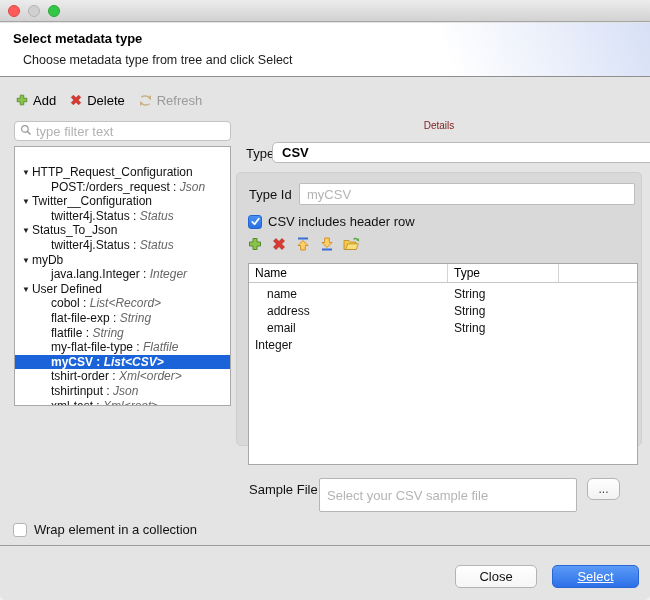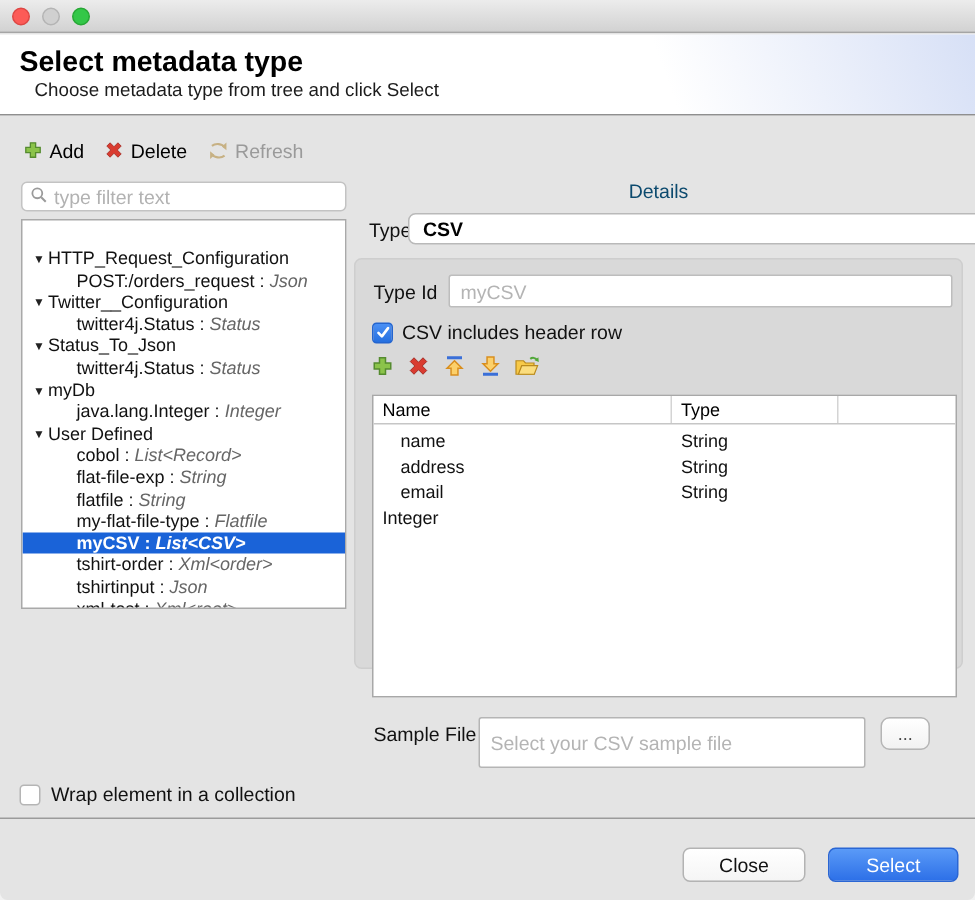--- a/index.html
+++ b/index.html
@@ -26,21 +26,21 @@
   
   .header {
     position:absolute; left:0; top:23px; width:650px; height:54px;
     background:#ffffff; border-bottom:1px solid #8f8f8f;
   }
   .header::after {
     content:""; position:absolute; right:0; top:0; width:330px; height:100%;
     background:linear-gradient(250deg,#d7e0f6 0%,rgba(215,224,246,.5) 30%,rgba(255,255,255,0) 62%);
     pointer-events:none;
   }
-  .header-title { position:absolute; left:13px; top:8px; font-size:19px; font-weight:bold; color:#000; }
+  .header-title { position:absolute; left:13px; top:8px; font-size:13px; font-weight:bold; color:#000; }
   .header-subtitle { position:absolute; left:23px; top:30px; font-size:12.5px; color:#1c1c1c; }
 
   
   .toolbar { position:absolute; left:15px; top:90px; height:20px; display:flex; align-items:center; gap:13px; }
   .tool { display:flex; align-items:center; gap:4px; font-size:13px; color:#000; cursor:default; }
   .tool.disabled { color:#9a9a9a; }
   .tool svg { display:block; }
 
   
   .searchbox {
@@ -61,21 +61,21 @@
   }
   .tree-row { height:14.6px; line-height:14.6px; white-space:nowrap; font-size:12px; }
   .tree-row.parent { padding-left:7px; }
   .tree-row.child  { padding-left:36px; }
   .tree-row .tri { font-size:8px; margin-right:2px; color:#222; display:inline-block; vertical-align:1px; }
   .tree-row .ty { font-style:italic; color:#666; }
   .tree-row.selected { background:#1a63d8; color:#fff; font-weight:bold; }
   .tree-row.selected .ty { color:#fff; }
 
   
-  .details-title { position:absolute; left:236px; top:120px; width:406px; text-align:center; font-size:13px; color:#0c4a6e; }
+  .details-title { position:absolute; left:236px; top:120px; width:406px; text-align:center; font-size:10px; color:#7f1d1d; }
   .type-label { position:absolute; left:246px; top:146px; font-size:13px; }
   .combo {
     position:absolute; left:272px; top:142px; width:408px; height:21px;
     background:#fff; border:1px solid #b9b9b9; border-radius:5px;
   }
   .combo-text { position:absolute; left:9px; top:2px; font-size:13px; font-weight:600; color:#000; }
   .combo-cap {
     position:absolute; right:1px; top:1px; width:18px; height:17px; border-radius:4px;
     background:linear-gradient(#66a6f9,#2f7ce9);
     display:flex; align-items:center; justify-content:center;
@@ -138,21 +138,21 @@
   .wrap-check { position:absolute; left:13px; top:522px; display:flex; align-items:flex-end; gap:7px; }
   .wrap-check .cb-label { font-size:13px; }
 
   .bottom-divider { position:absolute; left:0; top:545px; width:650px; height:1px; background:#9b9b9b; }
 
   .btn {
     position:absolute; top:565px; height:23px; border-radius:5px; font-size:13px;
     font-family:inherit; text-align:center; line-height:21px; cursor:default;
   }
   .btn-close { left:455px; width:82px; background:linear-gradient(#ffffff,#f5f5f5); border:1px solid #b3b3b3; color:#111; }
-  .btn-select { left:552px; width:87px; background:linear-gradient(#5a9af7,#2d70e8); border:1px solid #2a66d4; color:#fff; }
+  .btn-select { left:552px; width:87px; background:linear-gradient(#5a9af7,#2d70e8); border:1px solid #2a66d4; color:#fff;text-decoration:underline; }
 </style>
 </head>
 <body>
 
 <div class="window">
 
   <div class="titlebar">
     <div class="light red"></div>
     <div class="light gray"></div>
     <div class="light green"></div>

